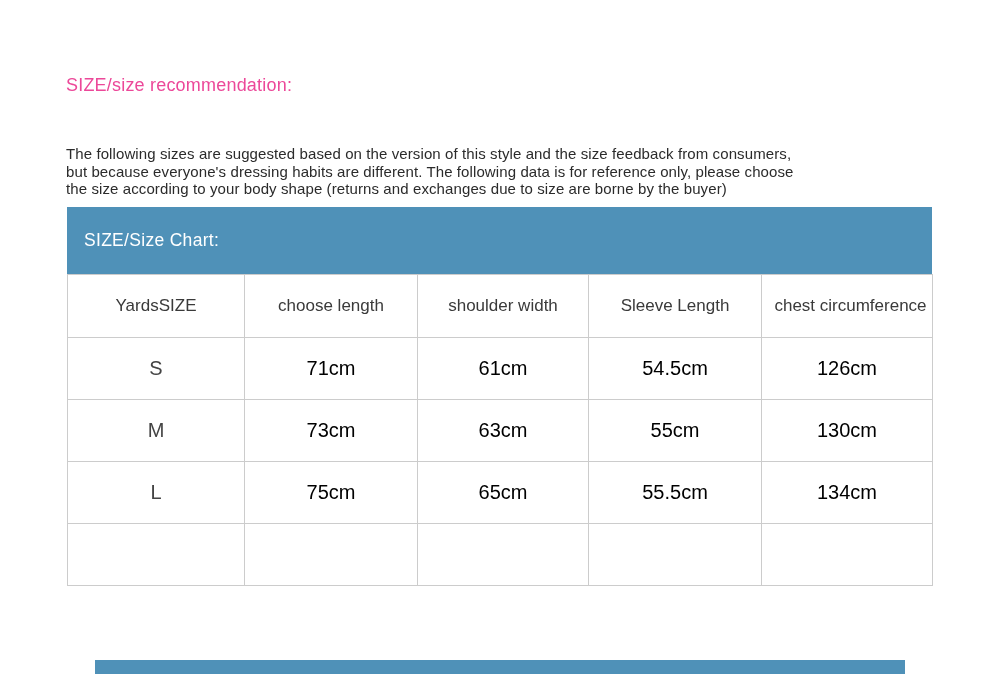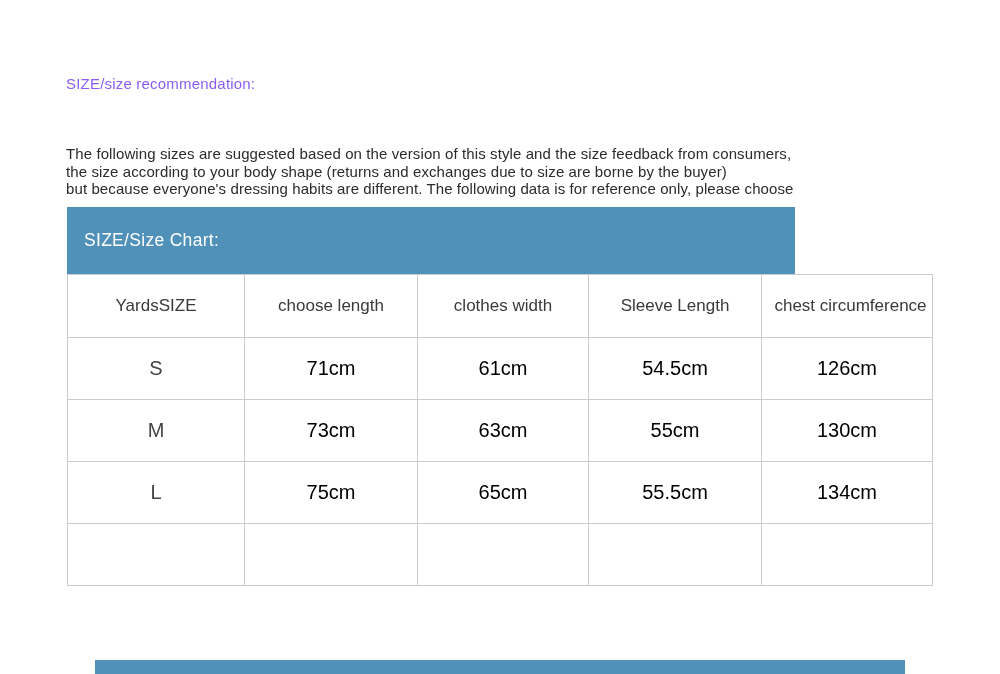--- a/index.html
+++ b/index.html
@@ -9,44 +9,44 @@
     height: 674px;
     background: #ffffff;
     font-family: "Liberation Sans", "DejaVu Sans", sans-serif;
     overflow: hidden;
     position: relative;
   }
   .heading {
     position: absolute;
     left: 66px;
     top: 75px;
-    font-size: 15px;
+    font-size: 18px;
     font-weight: 400;
-    color: #8b5cf6;
+    color: #ec4899;
     margin: 0;
     letter-spacing: 0.2px;
   }
   .description {
     position: absolute;
     left: 66px;
     top: 125px;
     font-size: 15px;
     line-height: 17.5px;
     color: #2b2b2b;
     letter-spacing: 0.1px;
     margin-top: 20px;
   }
   .description .line {
     white-space: nowrap;
   }
   .chart-title-bar {
     position: absolute;
     left: 67px;
     top: 207px;
-    width: 728px;
+    width: 865px;
     height: 67px;
     background: #4F91B8;
     display: flex;
     align-items: center;
     box-sizing: border-box;
     padding-left: 17px;
   }
   .chart-title-bar .title-text {
     color: #ffffff;
     font-size: 17.5px;
@@ -98,41 +98,41 @@
     background: #4F91B8;
   }
 </style>
 </head>
 <body>
 
 <h2 class="heading">SIZE/size recommendation:</h2>
 
 <div class="description">
   <div class="line">The following sizes are suggested based on the version of this style and the size feedback from consumers,</div>
+  <div class="line">but because everyone's dressing habits are different. The following data is for reference only, please choose</div>
   <div class="line">the size according to your body shape (returns and exchanges due to size are borne by the buyer)</div>
-  <div class="line">but because everyone's dressing habits are different. The following data is for reference only, please choose</div>
 </div>
 
 <div class="chart-title-bar">
   <span class="title-text">SIZE/Size Chart:</span>
 </div>
 
 <table class="size-table">
   <colgroup>
     <col style="width:177px">
     <col style="width:173px">
     <col style="width:171px">
     <col style="width:173px">
     <col style="width:171px">
   </colgroup>
   <thead>
     <tr>
       <th>YardsSIZE</th>
       <th>choose length</th>
-      <th>clothes width</th>
+      <th>shoulder width</th>
       <th>Sleeve Length</th>
       <th class="left-align">chest circumference</th>
     </tr>
   </thead>
   <tbody>
     <tr>
       <td class="size-col">S</td>
       <td>71cm</td>
       <td>61cm</td>
       <td>54.5cm</td>

